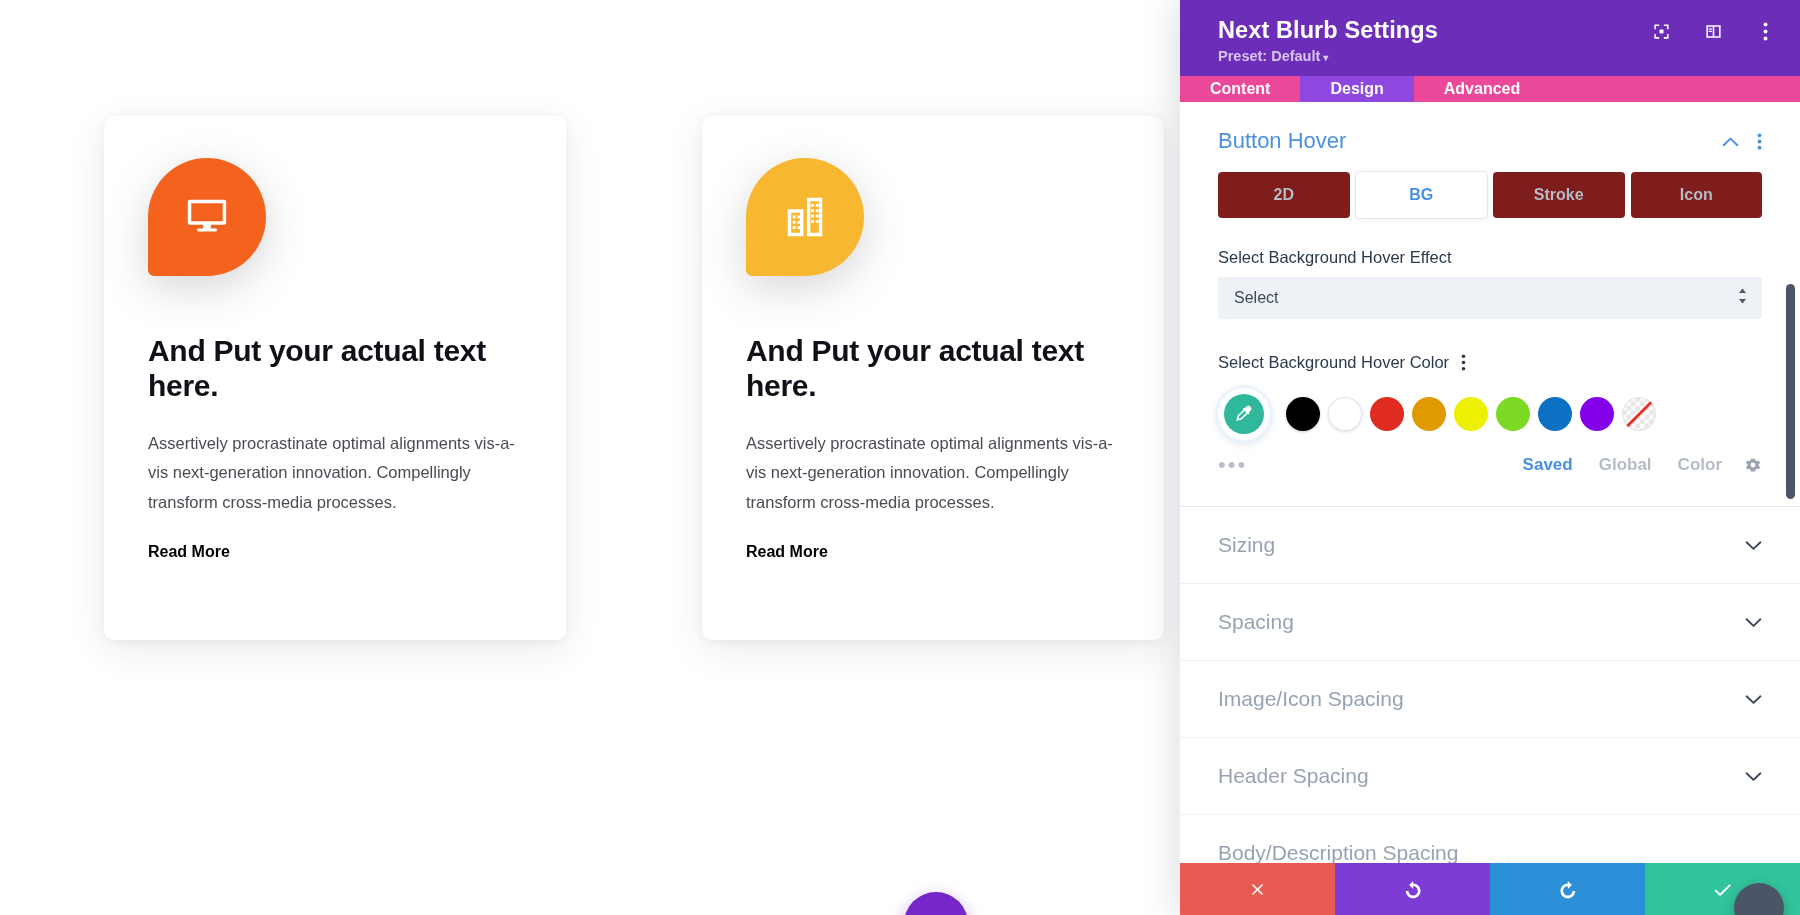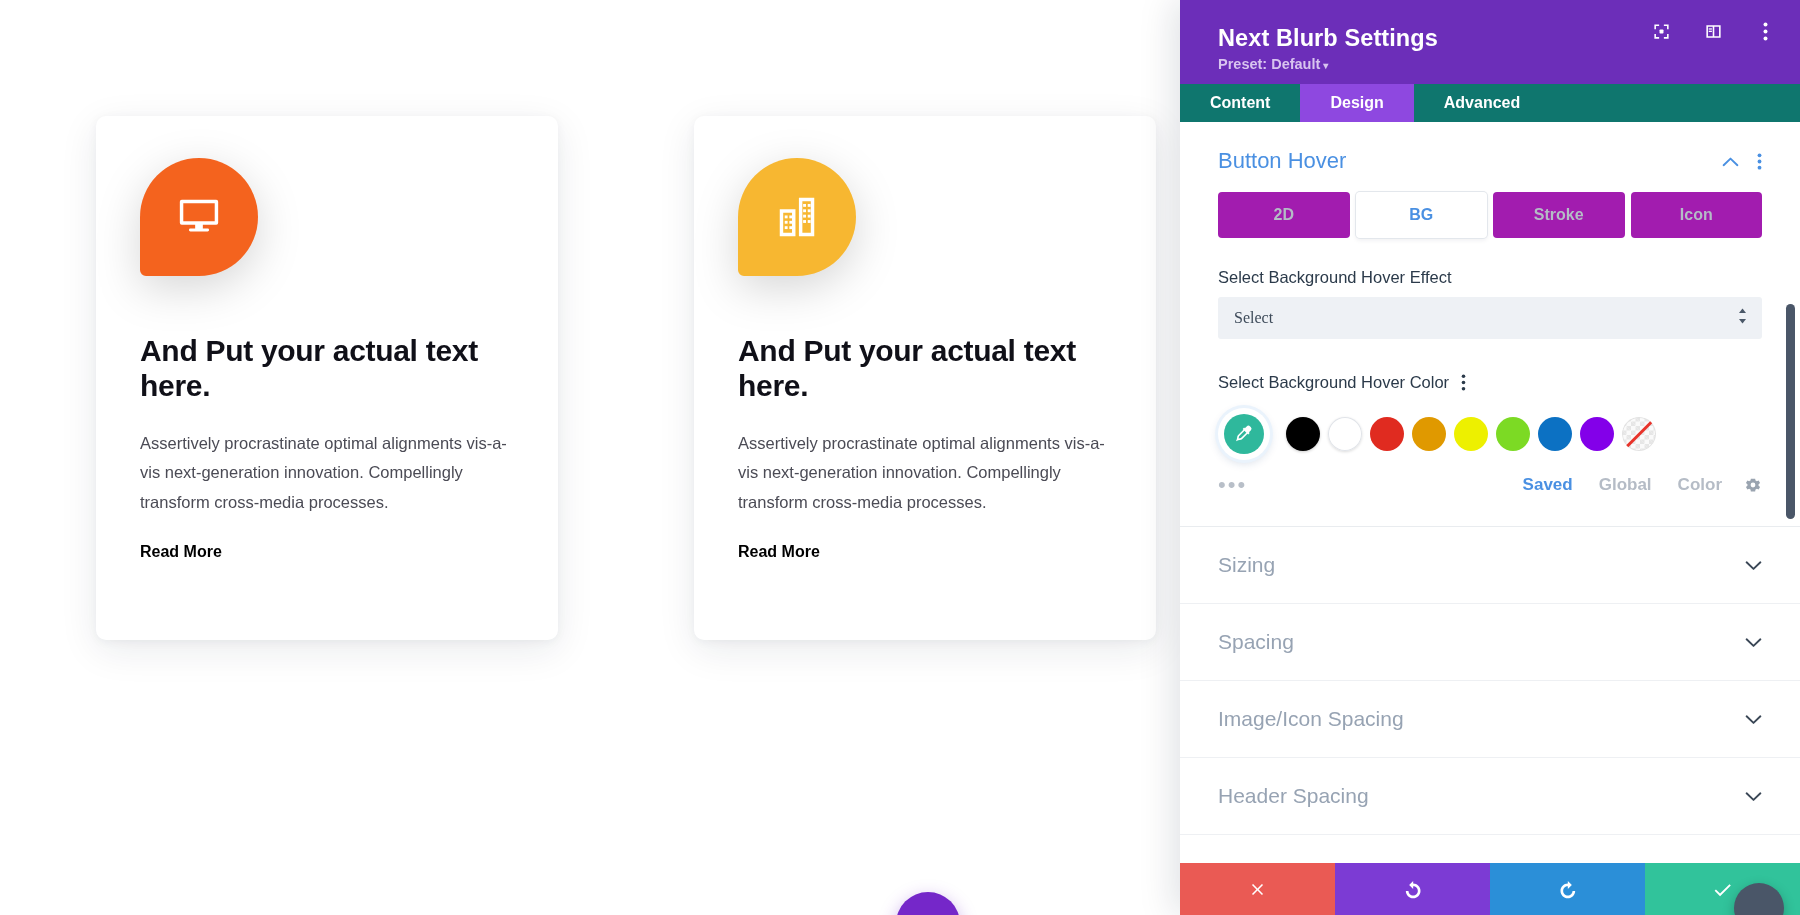--- a/index.html
+++ b/index.html
@@ -16,21 +16,21 @@
     position: relative;
     width: 1800px;
     height: 915px;
     background: #ffffff;
     overflow: hidden;
   }
 
   
   #canvas {
     position: absolute;
-    left: 8px; top: 0;
+    left: 16px; top: 0;
     width: 1745px;
     height: 915px;
     background: #ffffff;
   }
 
   .blurb-card {
     position: absolute;
     background: #ffffff;
     border-radius: 10px;
     box-shadow: 0 10px 38px rgba(20,30,60,.09), 0 2px 10px rgba(20,30,60,.05);
@@ -109,21 +109,20 @@
     padding: 16px 26px 12px 38px;
     position: relative;
     flex: 0 0 auto;
   }
   .modal-title {
     color: #ffffff;
     font-size: 23.5px;
     font-weight: 700;
     letter-spacing: .1px;
     line-height: 1.25;
-    margin-top: 8px;
   }
   .modal-preset {
     color: #d8c4ef;
     font-size: 14.5px;
     font-weight: 700;
     margin-top: 3px;
   }
   .modal-preset .caret { font-size: 10px; margin-left: 3px; }
 
   .header-actions {
@@ -135,24 +134,24 @@
     gap: 30px;
   }
   .header-actions .hicon {
     width: 22px; height: 22px;
     display: flex; align-items: center; justify-content: center;
     cursor: pointer;
   }
   .header-actions svg { fill: #ffffff; display: block; }
 
   .modal-tabs {
-    background: #0f766e;
+    background: #ec4899;
     display: flex;
     flex: 0 0 auto;
-    height: 38px;
+    height: 26px;
   }
   .modal-tab {
     padding: 0 30px;
     display: flex;
     align-items: center;
     color: #ffffff;
     font-size: 16px;
     font-weight: 700;
     cursor: pointer;
     height: 100%;
@@ -186,21 +185,21 @@
 
   
   .seg-row {
     display: flex;
     gap: 6px;
     padding: 0 38px 22px 38px;
   }
   .seg-btn {
     flex: 1 1 0;
     height: 46px;
-    background: #a21caf;
+    background: #7f1d1d;
     border-radius: 4px;
     display: flex;
     align-items: center;
     justify-content: center;
     font-size: 16px;
     font-weight: 700;
     color: #b4bcc6;
     cursor: pointer;
   }
   .seg-btn.active {
@@ -215,21 +214,20 @@
     color: #2b3a4a;
     font-weight: 400;
     display: flex;
     align-items: center;
   }
   .field-label .dots { margin-left: 12px; cursor: pointer; display:flex; }
 
   .select-wrap {
     margin: 0 38px 26px 38px;
     position: relative;
-    font-family: Liberation Serif, serif;
   }
   .select-box {
     height: 42px;
     background: #eef1f5;
     border-radius: 3px;
     display: flex;
     align-items: center;
     padding: 0 16px;
     font-size: 16px;
     color: #3d4a59;

